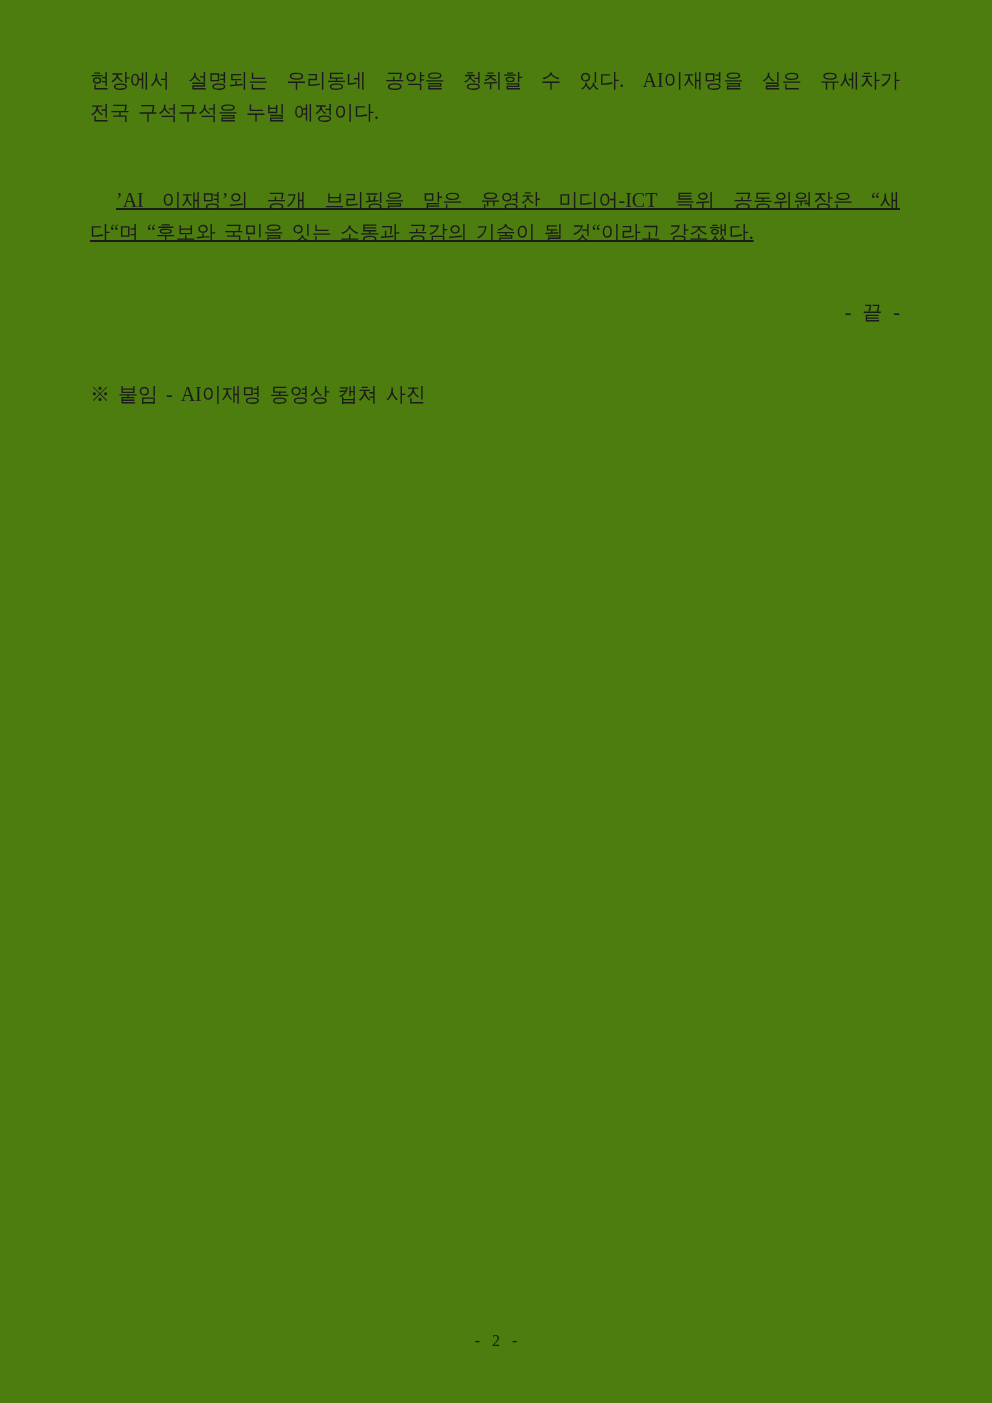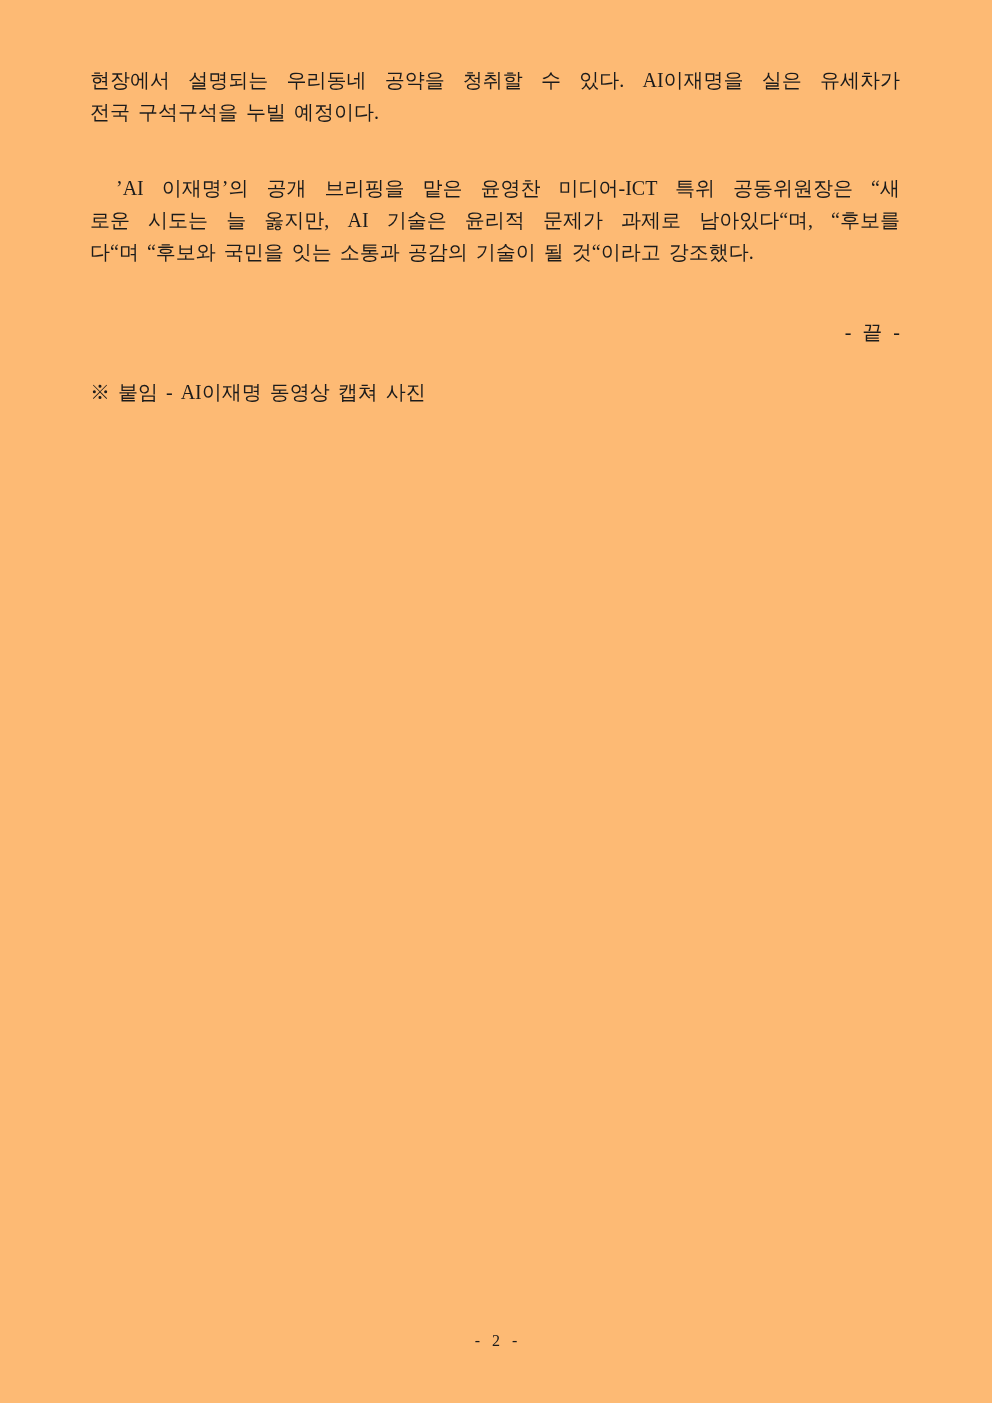--- a/index.html
+++ b/index.html
@@ -4,21 +4,21 @@
 <style>
   html, body {
     margin: 0;
     padding: 0;
     background: #ffffff;
   }
   .page {
     position: relative;
     width: 992px;
     height: 1403px;
-    background: #fdba74;
+    background: #4d7c0f;
     color: #1b1b1b;
     font-family: "Liberation Serif", "DejaVu Serif", serif;
     overflow: hidden;
   }
   .content {
     position: absolute;
     left: 90px;
     right: 92px;
     top: 64px;
     font-size: 20px;
@@ -32,30 +32,31 @@
     text-align-last: justify;
   }
   .line.last {
     text-align: left;
     text-align-last: left;
   }
   .line.indent {
     padding-left: 26px;
   }
   .paragraph.second {
-    margin-top: 44px;
+    margin-top: 56px;
+    text-decoration: underline;
   }
   .end-line {
     margin-top: 48px;
     height: 32px;
     text-align: right;
     word-spacing: 6px;
   }
   .attach-line {
-    margin-top: 28px;
+    margin-top: 50px;
     height: 32px;
     text-align: left;
   }
   .footer {
     position: absolute;
     left: 0;
     right: 0;
     top: 1330px;
     text-align: center;
     font-size: 16px;
@@ -71,21 +72,20 @@
 <div class="page">
   <div class="content">
 
     <div class="paragraph first">
       <div class="line">현장에서 설명되는 우리동네 공약을 청취할 수 있다. AI이재명을 실은 유세차가</div>
       <div class="line last">전국 구석구석을 누빌 예정이다.</div>
     </div>
 
     <div class="paragraph second">
       <div class="line indent">’AI 이재명’의 공개 브리핑을 맡은 윤영찬 미디어-ICT 특위 공동위원장은 “새</div>
-      <div class="line">로운 시도는 늘 옳지만, AI 기술은 윤리적 문제가 과제로 남아있다“며, “후보를</div>
       <div class="line last">다“며 “후보와 국민을 잇는 소통과 공감의 기술이 될 것“이라고 강조했다.</div>
     </div>
 
     <div class="end-line">- 끝 -</div>
 
     <div class="attach-line">※ 붙임 - AI이재명 동영상 캡쳐 사진</div>
 
   </div>
 
   <div class="footer">- 2 -</div>

